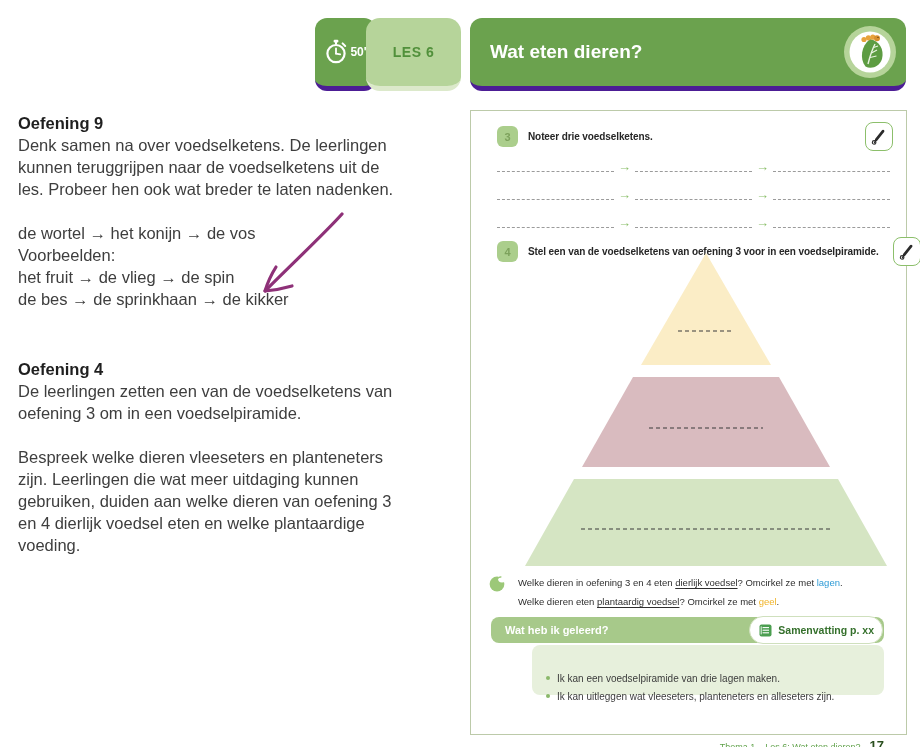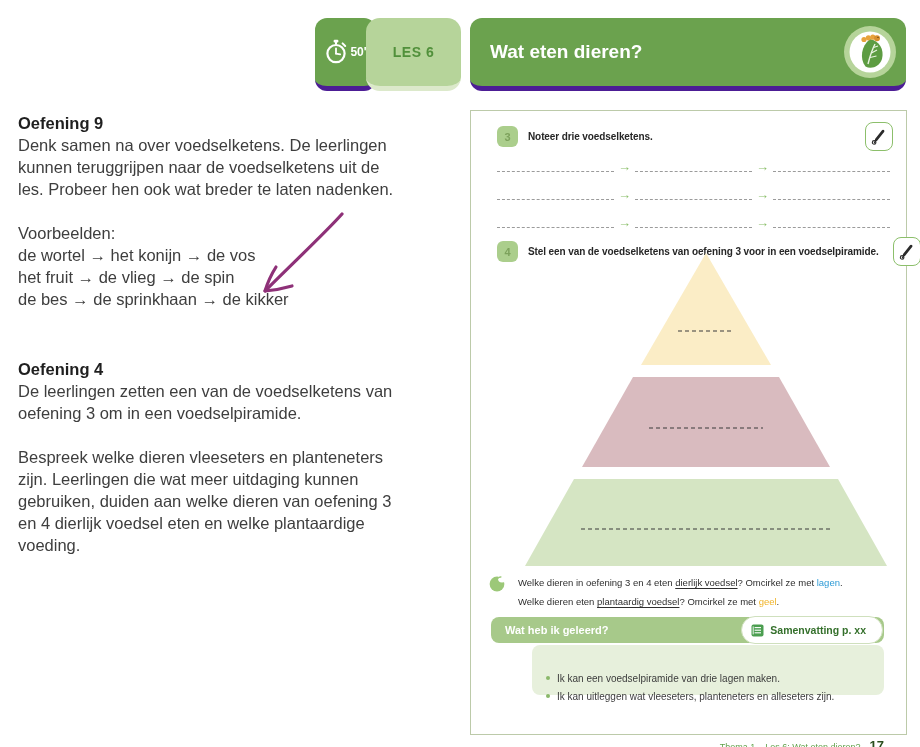--- a/index.html
+++ b/index.html
@@ -59,21 +59,21 @@
   .ct-text { font-size:9.5px; line-height:19px; color:#2e2e2e; }
   .ct-text .u { text-decoration:underline; text-underline-offset:2px; }
   .ct-text .w-blue { color:#2e9bd6; }
   .ct-text .w-yellow { color:#f0b429; }
 
   .learned-bar { position:absolute; top:506px; left:20px; right:22px; height:26px;
     background:#a7c98a; border-radius:8px; display:flex; align-items:center; }
   .learned-bar .lt { color:#fff; font-weight:bold; font-size:11px; padding-left:14px; }
   .sum-pill { position:absolute; right:1px; top:-1px; height:28px; background:#fff;
     border:1px solid #cfe0bd; border-radius:14px; display:flex; align-items:center;
-    gap:6px; padding:0 16px 0 9px; }
+    gap:6px; padding:0 8px 0 9px; }
   .sum-pill .st { color:#35702c; font-weight:bold; font-size:10.5px; white-space:nowrap; }
 
   .learned-box { position:absolute; top:534px; left:20px; right:22px; height:48px;
     background:#e7f0dc; border-radius:8px; padding:25px 14px;margin-left:41px; }
   .bullet-line { display:flex; align-items:baseline; gap:7px; font-size:10px;
     line-height:18px; color:#3c3c3c; }
   .bullet-line .dot { width:4px; height:4px; border-radius:50%; background:#8ab86a;
     flex:0 0 4px; position:relative; top:-2px; }
 
   .panel-footer { position:absolute; top:590px; right:22px; display:flex;
@@ -119,22 +119,22 @@
     </span>
   </div>
 </div>
 
 <div class="left-col">
   <div class="hd">Oefening 9</div>
   <div>Denk samen na over voedselketens. De leerlingen</div>
   <div>kunnen teruggrijpen naar de voedselketens uit de</div>
   <div>les. Probeer hen ook wat breder te laten nadenken.</div>
   <div class="sp22"></div>
+  <div>de wortel → het konijn → de vos</div>
   <div>Voorbeelden:</div>
-  <div>de wortel → het konijn → de vos</div>
   <div>het fruit → de vlieg → de spin</div>
   <div>de bes → de sprinkhaan → de kikker</div>
   <div class="sp48"></div>
   <div class="hd">Oefening 4</div>
   <div>De leerlingen zetten een van de voedselketens van</div>
   <div>oefening 3 om in een voedselpiramide.</div>
   <div class="sp22"></div>
   <div>Bespreek welke dieren vleeseters en planteneters</div>
   <div>zijn. Leerlingen die wat meer uitdaging kunnen</div>
   <div>gebruiken, duiden aan welke dieren van oefening 3</div>

